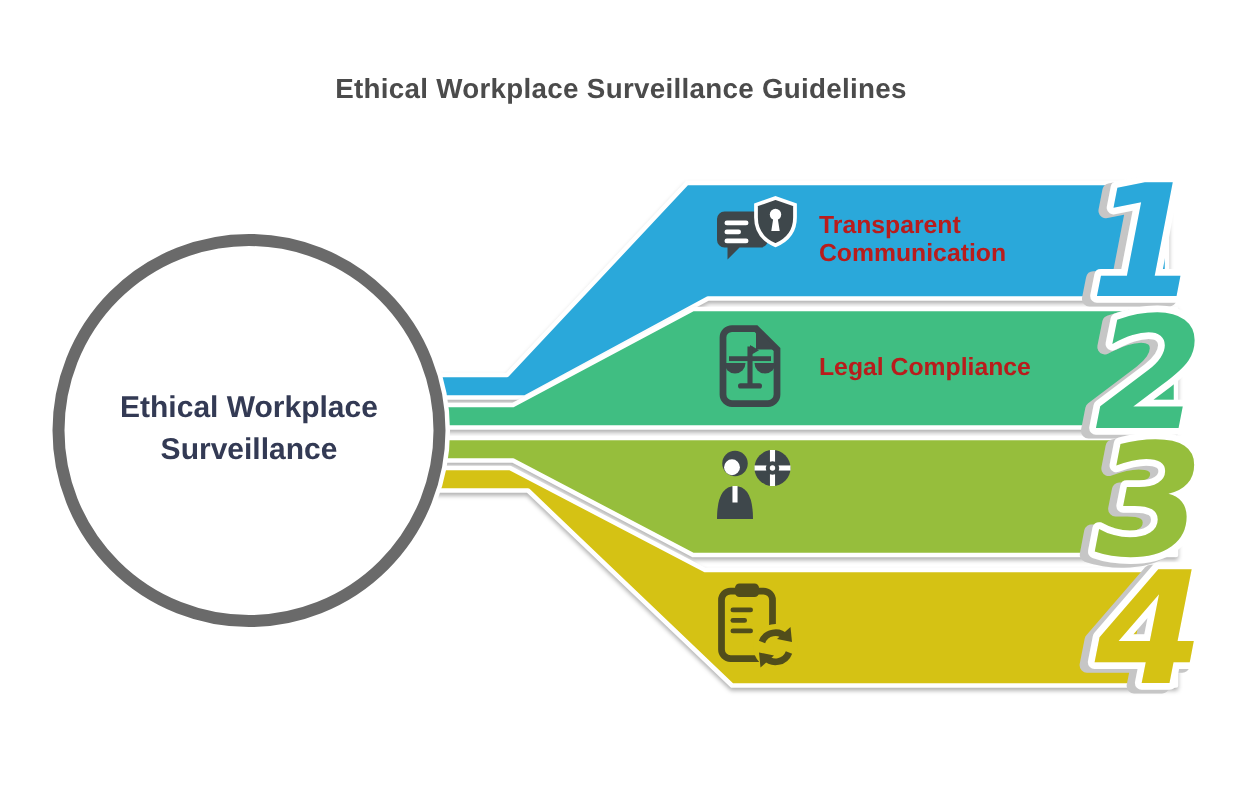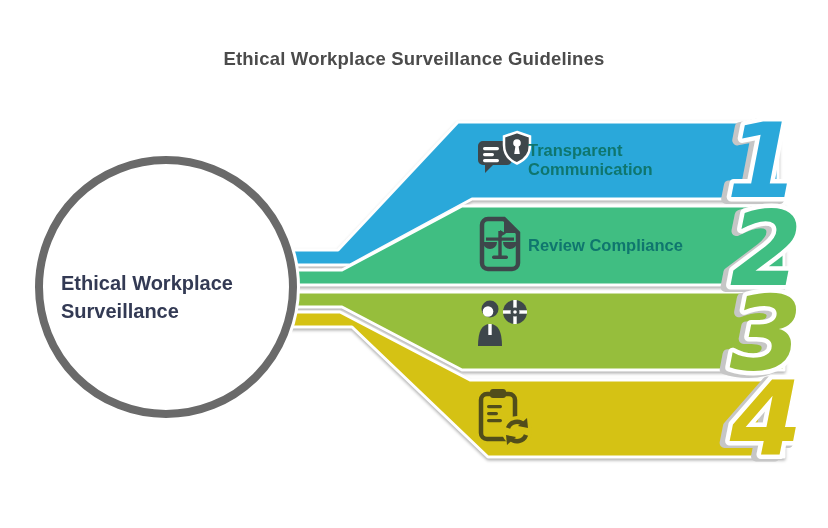--- a/index.html
+++ b/index.html
@@ -1,28 +1,28 @@
 <!DOCTYPE html>
 <html><head>
 <meta charset="utf-8">
 <style>
   html,body{margin:0;padding:0;background:#fff;}
   .canvas{position:relative;width:828px;height:528px;background:#fff;overflow:hidden;
           font-family:"Liberation Sans",sans-serif;border-radius:25px;}
   .title{position:absolute;top:48px;left:0;width:828px;text-align:center;
          font-size:18.5px;font-weight:bold;color:#4B4B4B;letter-spacing:.2px;}
   .stage{position:absolute;left:0;top:0;}
-  .band-label{position:absolute;left:528px;color:#0f766e;font-weight:bold;
+  .band-label{position:absolute;left:546px;color:#b91c1c;font-weight:bold;
               font-size:16.5px;line-height:19px;}
   .lbl1{top:141px;width:165px;}
   .lbl2{top:236px;width:220px;}
   .lbl3{top:322px;width:220px;}
   .lbl4{top:409px;width:220px;}
-  .center-label{position:absolute;left:61px;top:258px;width:210px;
-                font-size:20px;font-weight:bold;line-height:28px;color:#333A54;margin-top:11px;}
+  .center-label{position:absolute;left:61px;top:258px;width:210px;text-align:center;
+                font-size:20px;font-weight:bold;line-height:28px;color:#333A54;}
   .band{stroke:#fff;stroke-width:3;stroke-linejoin:round;
         filter:drop-shadow(0 2px 1.5px rgba(0,0,0,0.30));}
   .num{font-family:"DejaVu Sans",sans-serif;font-weight:bold;font-style:italic;
        font-size:104px;text-anchor:middle;}
   .num-main{stroke:#fff;stroke-width:9;paint-order:stroke;stroke-linejoin:round;}
   .num-shadow{fill:none;stroke:#c6c6c6;stroke-width:10;stroke-linejoin:round;}
 </style>
 </head>
 <body>
 
@@ -99,17 +99,17 @@
       <text class="num num-shadow" x="761" y="372">3</text>
       <text class="num num-main" x="766" y="370" fill="#96BE3C">3</text>
     </g>
     <g>
       <text class="num num-shadow" x="761" y="457">4</text>
       <text class="num num-main" x="766" y="455" fill="#D5C214">4</text>
     </g>
   </svg>
 
   <div class="band-label lbl1">Transparent Communication</div>
-  <div class="band-label lbl2">Review Compliance</div>
+  <div class="band-label lbl2">Legal Compliance</div>
 
   <div class="center-label">Ethical Workplace Surveillance</div>
 
 </div>
 
 </body></html>

